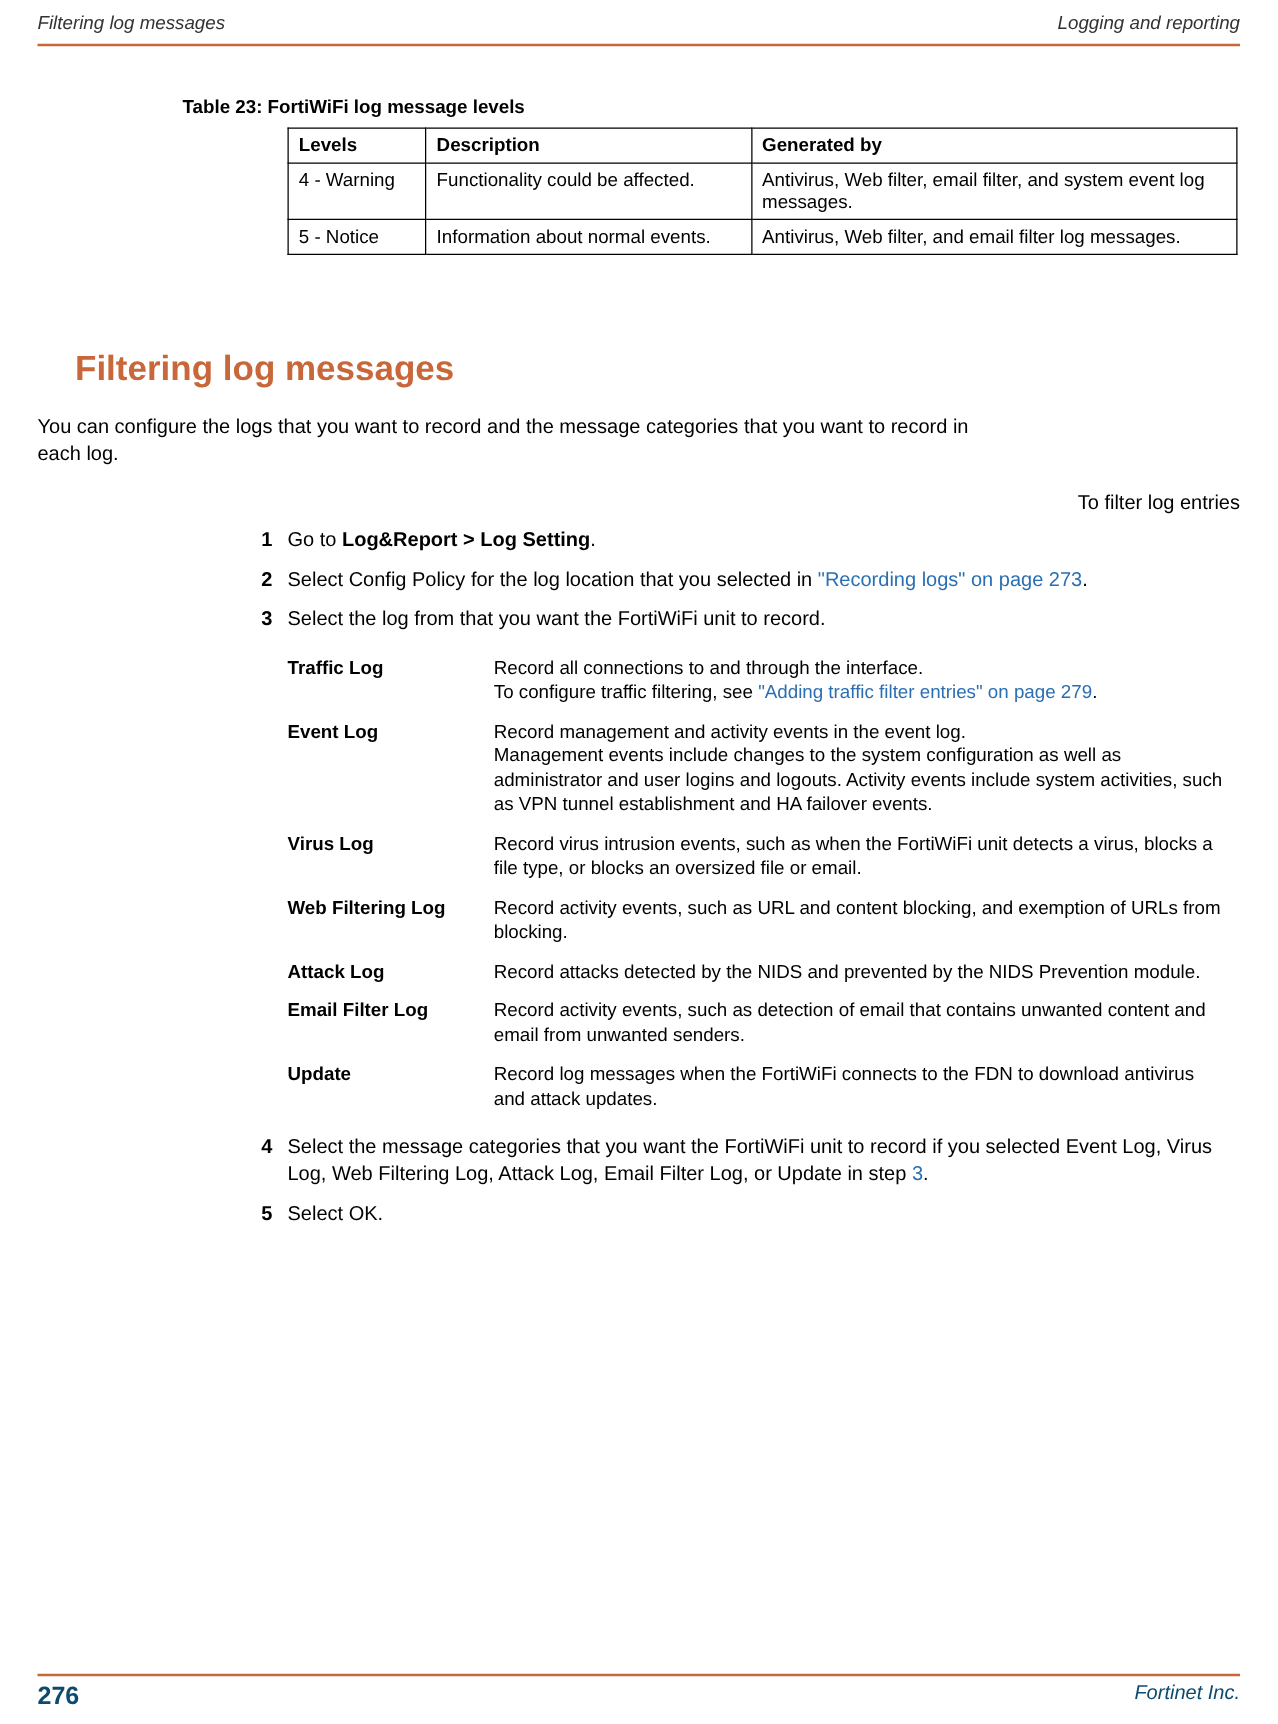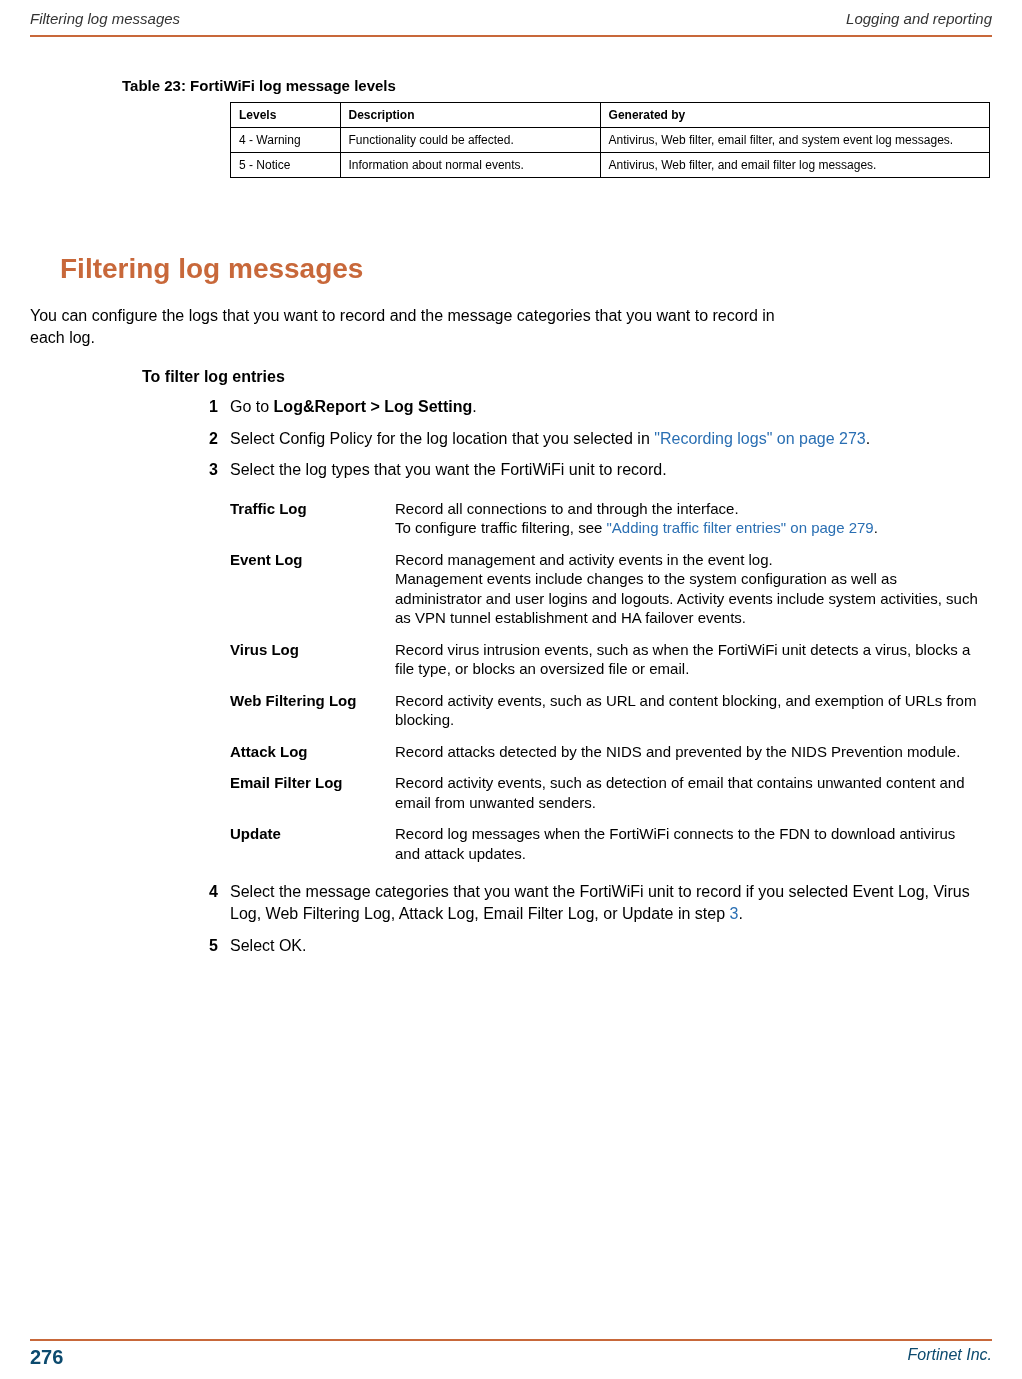--- a/index.html
+++ b/index.html
@@ -27,29 +27,29 @@
       margin: 0 30px;
       border: none;
       border-top: 2px solid #c8683a;
     }
     .content {
       padding: 20px 30px 0 30px;
     }
     .table-caption {
       font-weight: bold;
       font-size: 15px;
-      margin-left: 92px;
+      margin-left: 116px;
       margin-bottom: 8px;
       margin-top: 20px;
     }
     table.levels {
       border-collapse: collapse;
       margin-left: 200px;
       width: 760px;
-      font-size: 12px;
+      font-size: 15px;
     }
     table.levels th, table.levels td {
       border: 1px solid #000;
       padding: 5px 8px;
       text-align: left;
       vertical-align: top;
     }
     table.levels th {
       font-weight: bold;
       background: #fff;
@@ -65,24 +65,25 @@
       margin-left: 30px;
       margin-bottom: 20px;
     }
     .intro {
       font-size: 16px;
       line-height: 1.35;
       width: 760px;
       margin-bottom: 20px;
     }
     .subhead {
-      margin-left: 112px;
-      font-weight: bold;
+      margin-left: 84px;
+      font-weight: normal;
       font-size: 16px;
       margin-bottom: 10px;
+      text-align: right;
     }
     ol.steps {
       list-style: none;
       margin-left: 170px;
       width: 790px;
     }
     ol.steps > li {
       display: flex;
       font-size: 16px;
       line-height: 1.35;
@@ -193,21 +194,21 @@
       </span>
     </li>
     <li>
       <span class="num">2</span>
       <span class="step-body">
         <span>Select Config Policy for the log location that you selected in </span><span class="link">"Recording logs" on page 273</span><span>.</span>
       </span>
     </li>
     <li>
       <span class="num">3</span>
-      <span class="step-body">Select the log types that you want the FortiWiFi unit to record.</span>
+      <span class="step-body">Select the log from that you want the FortiWiFi unit to record.</span>
     </li>
   </ol>
 
   <table class="logtypes">
     <tbody>
         <tr>
       <td class="lt-name">Traffic Log</td>
       <td>
         <span style="white-space: pre-line;">Record all connections to and through the interface.
 To configure traffic filtering, see </span><span class="link">"Adding traffic filter entries" on page 279</span><span>.</span>

